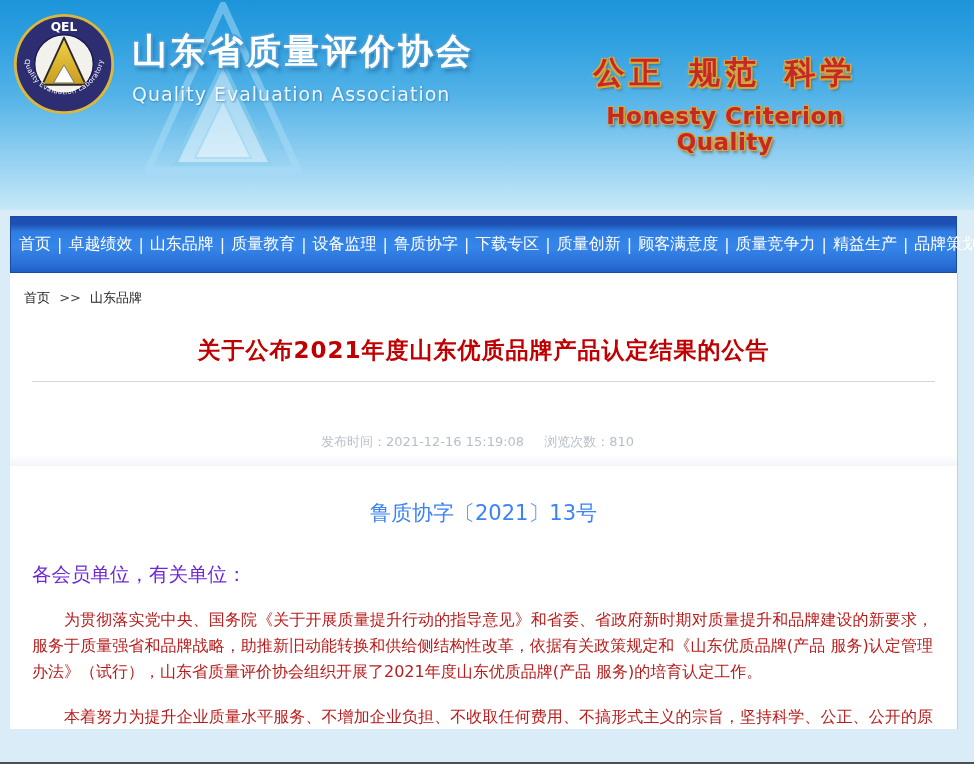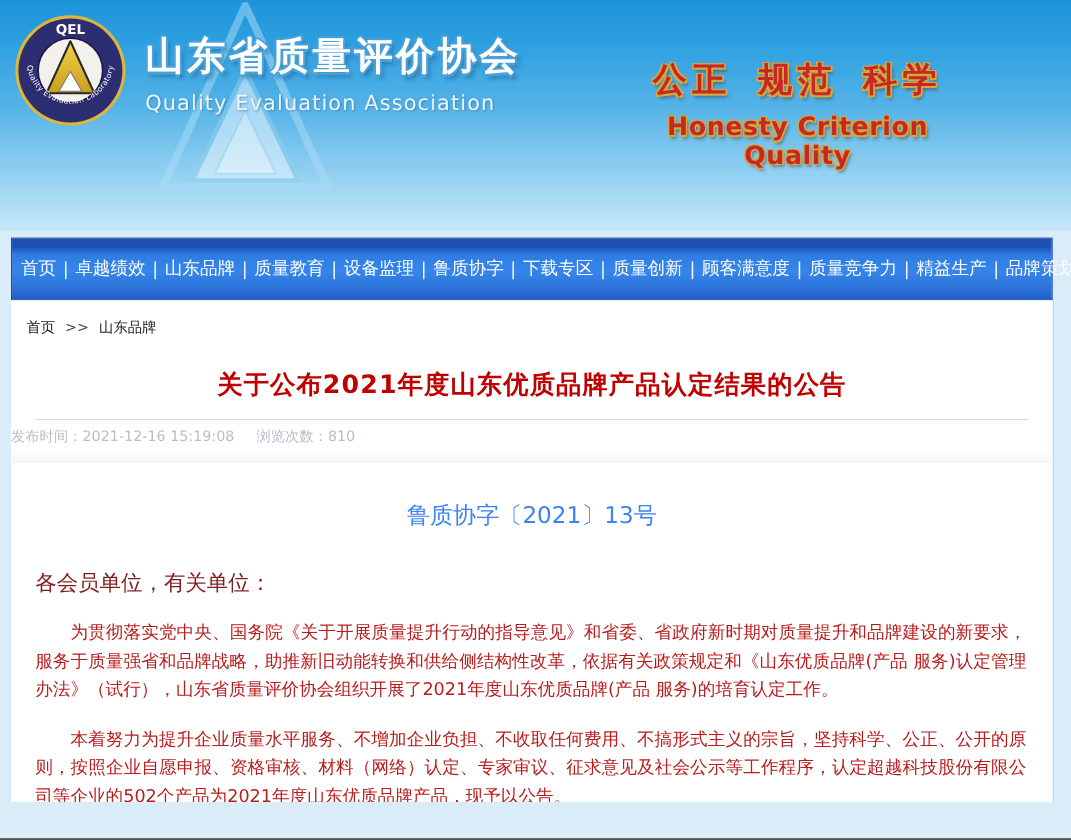--- a/index.html
+++ b/index.html
@@ -55,25 +55,25 @@
     box-shadow:1px 0 0 #a8d8f0;
   }
   .breadcrumb{padding:16px 0 0 14px;font-size:13px;color:#222222;}
   .breadcrumb .crumb{cursor:pointer;}
   .breadcrumb .crumb-sep{margin:0 5px;color:#444444;}
   .article-title{
     margin:30px 10px 0;text-align:center;font-size:23px;line-height:26px;
     color:#c00000;font-weight:bold;letter-spacing:1px;
   }
   .title-divider{margin:18px 22px 0;border:none;border-top:1px solid #d5d5d5;height:0;}
-  .meta-row{padding:6px 12px 5px 0;text-align:left;font-size:13px;color:#b6bfc9;}
+  .meta-row{padding:6px 12px 5px 0;text-align:center;font-size:13px;color:#b6bfc9;margin-top:45px;}
   .meta-gap{display:inline-block;width:20px;}
   .meta-band{height:10px;background:linear-gradient(180deg,#fdfdfe,#f2f5f8);}
   .doc-number{margin-top:33px;text-align:center;font-size:21px;color:#3b82f6;}
-  .salutation{margin:34px 24px 0 22px;font-size:19.5px;color:#7f1d1d;}
+  .salutation{margin:34px 24px 0 22px;font-size:19.5px;color:#6d28d9;}
   .body-para{
     margin:19px 24px 0 22px;font-size:16px;line-height:26px;color:#b91c1c;
     text-indent:2em;text-align:justify;
   }
   .bottom-line{position:absolute;left:0;bottom:0;width:100%;height:2px;background:#4f4f4f;z-index:5;}
 </style>
 </head>
 <body>
 
 <div class="page">

